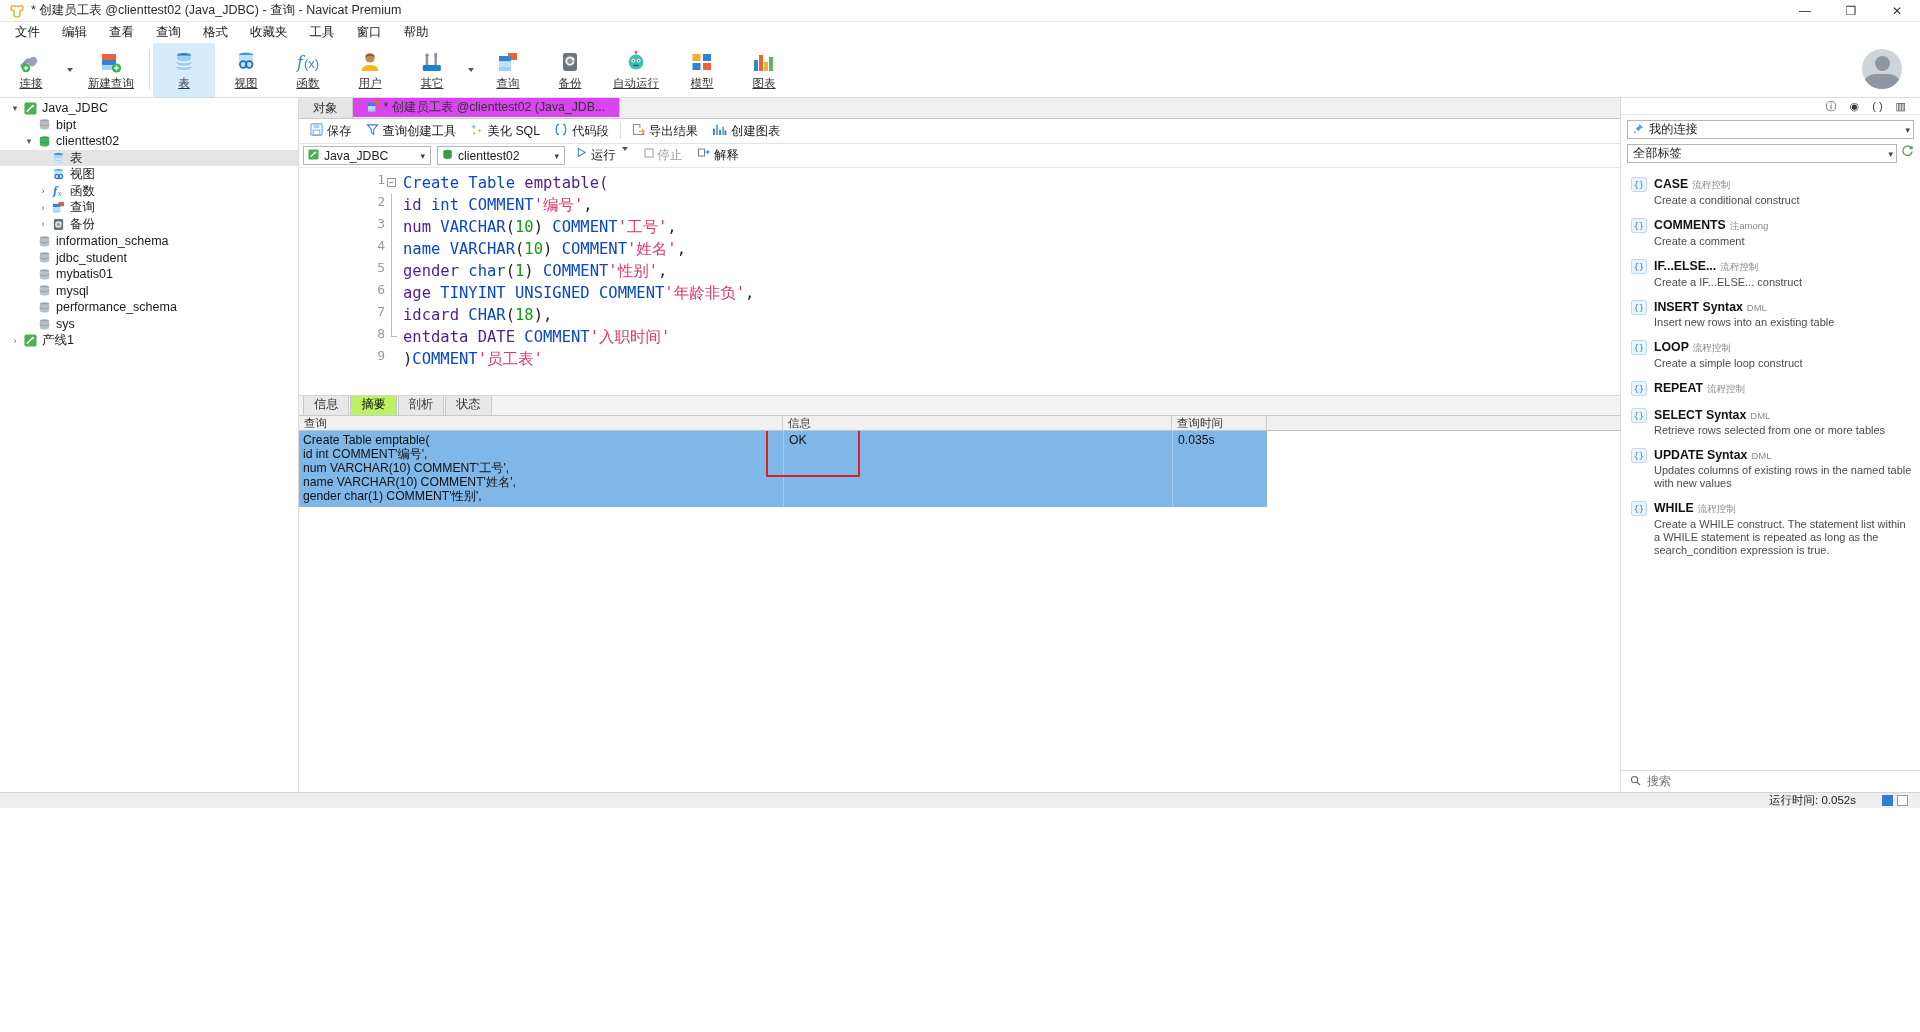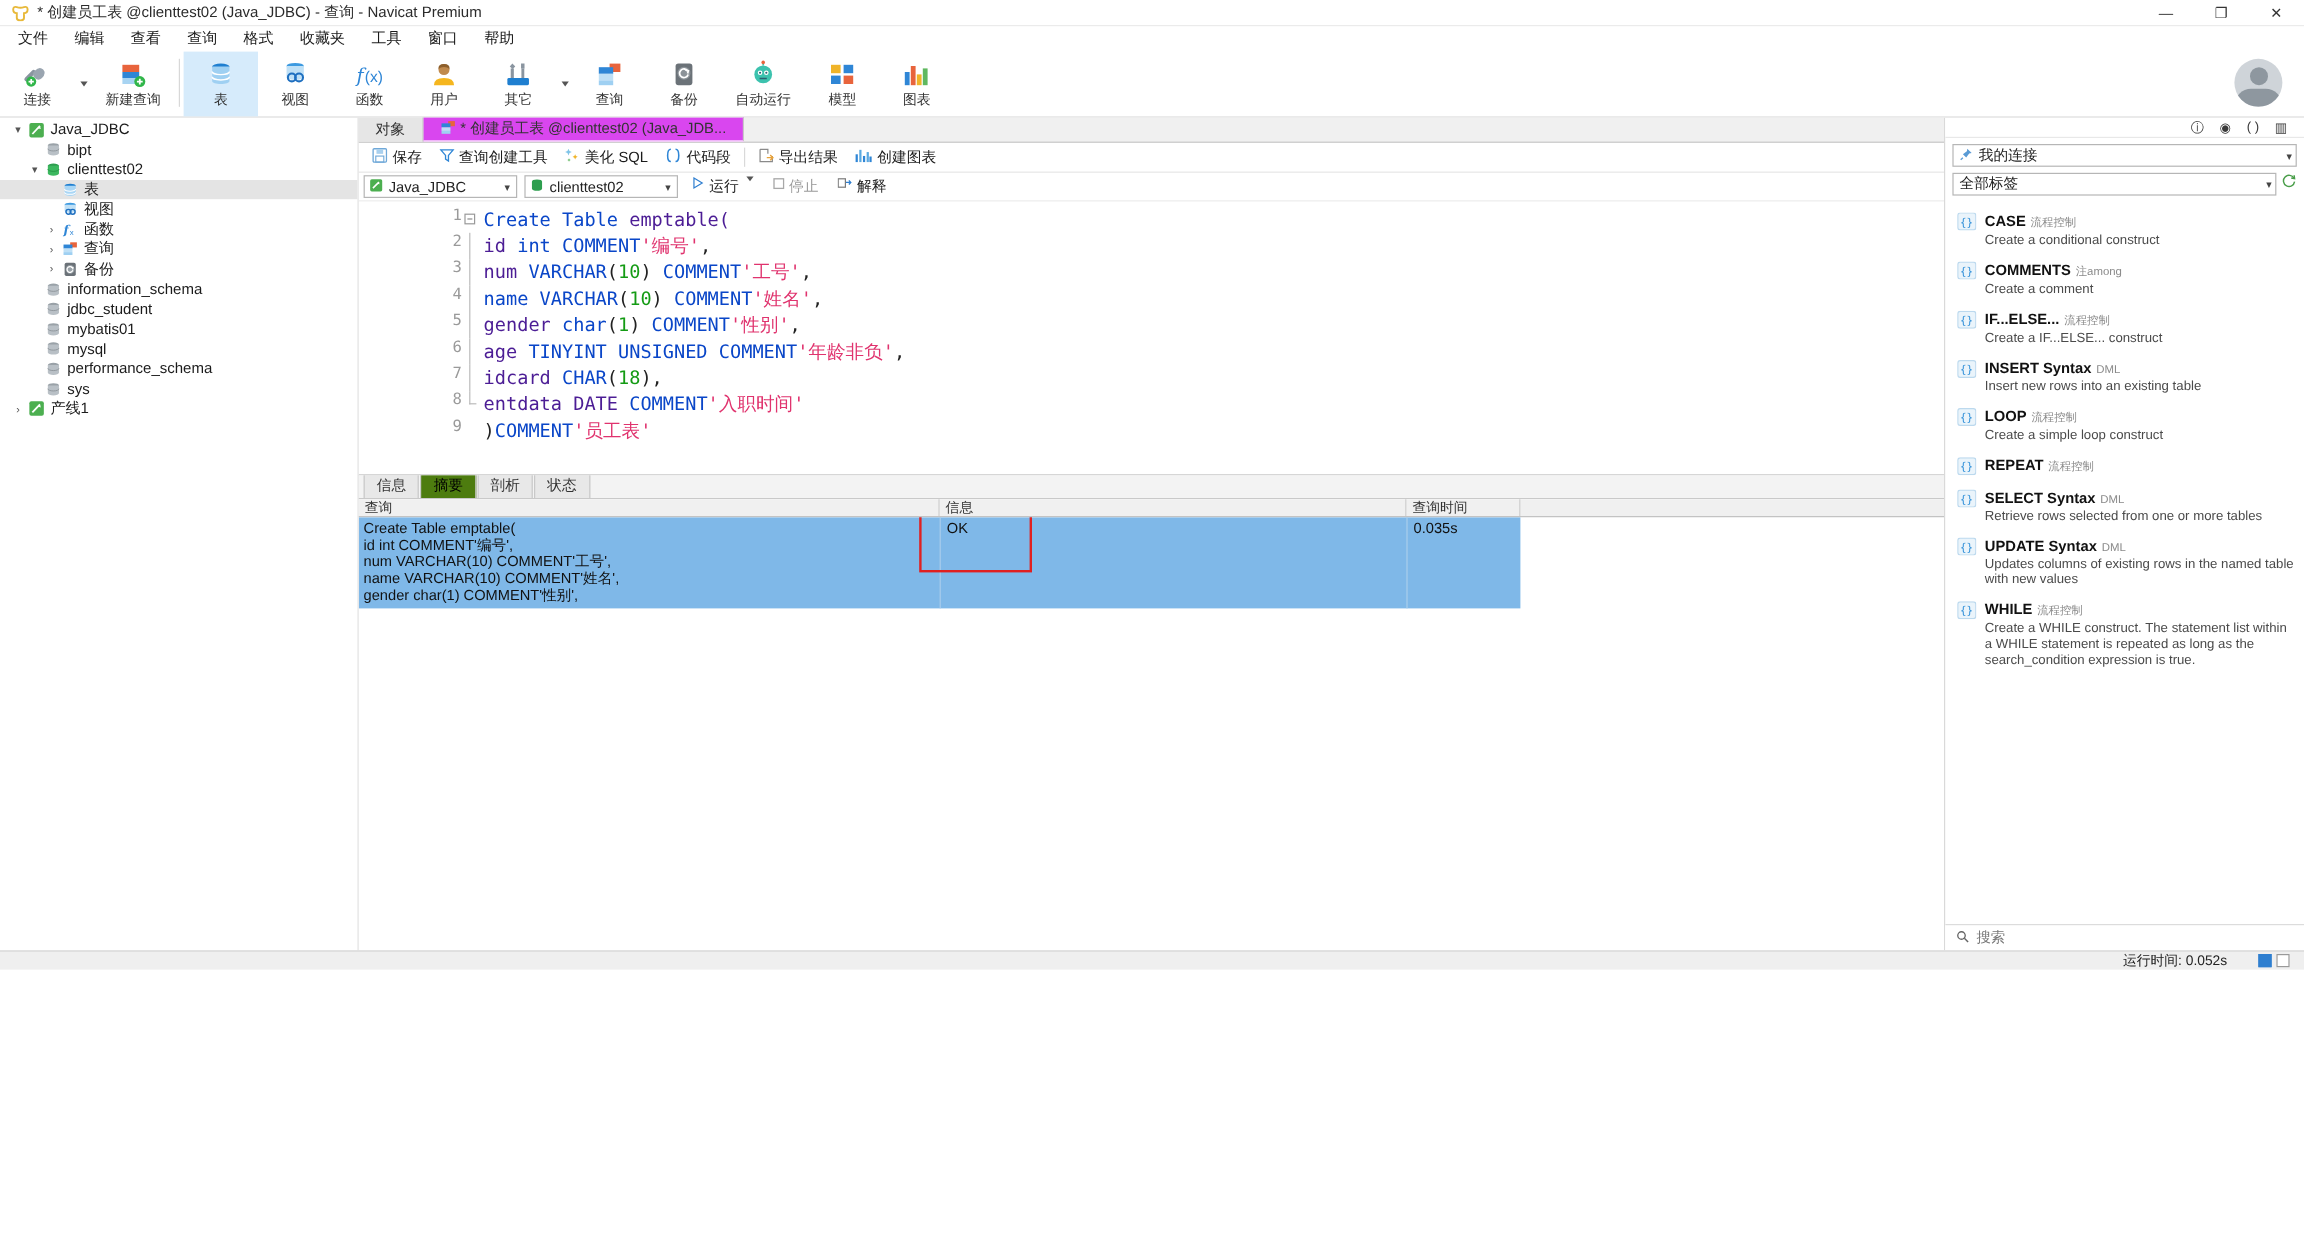--- a/index.html
+++ b/index.html
@@ -37,21 +37,21 @@
     border-bottom:1px solid #dcdcdc; flex:0 0 55px; position:relative;
   }
   .tbtn {
     width:62px; height:54px; display:flex; flex-direction:column;
     align-items:center; justify-content:flex-start; padding-top:5px;
     position:relative; cursor:default;
   }
   .tbtn.wide { width:70px; }
   .tbtn.active { background:#d6ebfb; }
   .tbtn .ico { height:27px; display:flex; align-items:center; justify-content:center; }
-  .tbtn .lbl { font-size:11.5px; color:#333; margin-top:1px; white-space:nowrap; }
+  .tbtn .lbl { font-size:11.5px; color:#333; margin-top:1px; white-space:nowrap;text-decoration:underline; }
   .tb-sep { width:1px; height:40px; background:#d8d8d8; margin:6px 3px 0 3px; }
   .caret-dn {
     width:0;height:0;border-left:3.5px solid transparent;border-right:3.5px solid transparent;
     border-top:4px solid #555; margin-left:2px;
   }
   .tbtn-caret { width:14px; height:54px; display:flex; align-items:center; justify-content:center; padding-top:0;}
   .avatar-wrap { position:absolute; right:18px; top:6px; }
   .avatar {
     width:40px;height:40px;border-radius:50%;
     background:#cfd4d9; display:flex;align-items:flex-end;justify-content:center;overflow:hidden;
@@ -138,21 +138,21 @@
 
   
   .restabs {
     height:20px; background:#f3f3f3; display:flex; align-items:flex-end;
     border-bottom:1px solid #c9c9c9; flex:0 0 20px; padding-left:4px;
   }
   .restab {
     padding:1px 10px 2px 10px; font-size:12.2px; color:#333; background:#e8e8e8;
     border:1px solid #c9c9c9; border-bottom:none; margin-right:1px; cursor:default;
   }
-  .restab.active { background:#4d7c0f; color:#000; }
+  .restab.active { background:#bef264; color:#000; }
 
   .grid { flex:1; display:flex; flex-direction:column; min-height:0; background:#fff; position:relative; }
   .ghead { height:15px; display:flex; background:#f0f0f0; border-bottom:1px solid #c3c3c3; flex:0 0 15px;}
   .gh { font-size:11.5px; color:#333; padding:0 5px; border-right:1px solid #cfcfcf; display:flex; align-items:center;}
   .gbodywrap { flex:1; position:relative; overflow:hidden; }
   .growsel { position:absolute; left:0; top:0; height:76px; width:968px; background:#7fb8e8; }
   .gcell-text { position:absolute; font-size:12.2px; color:#111; white-space:pre; line-height:14px; }
   .gcolsep { position:absolute; top:0; width:1px; background:#a9cdeb; }
   .redbox {
     position:absolute; border:2px solid #e02020; pointer-events:none;

